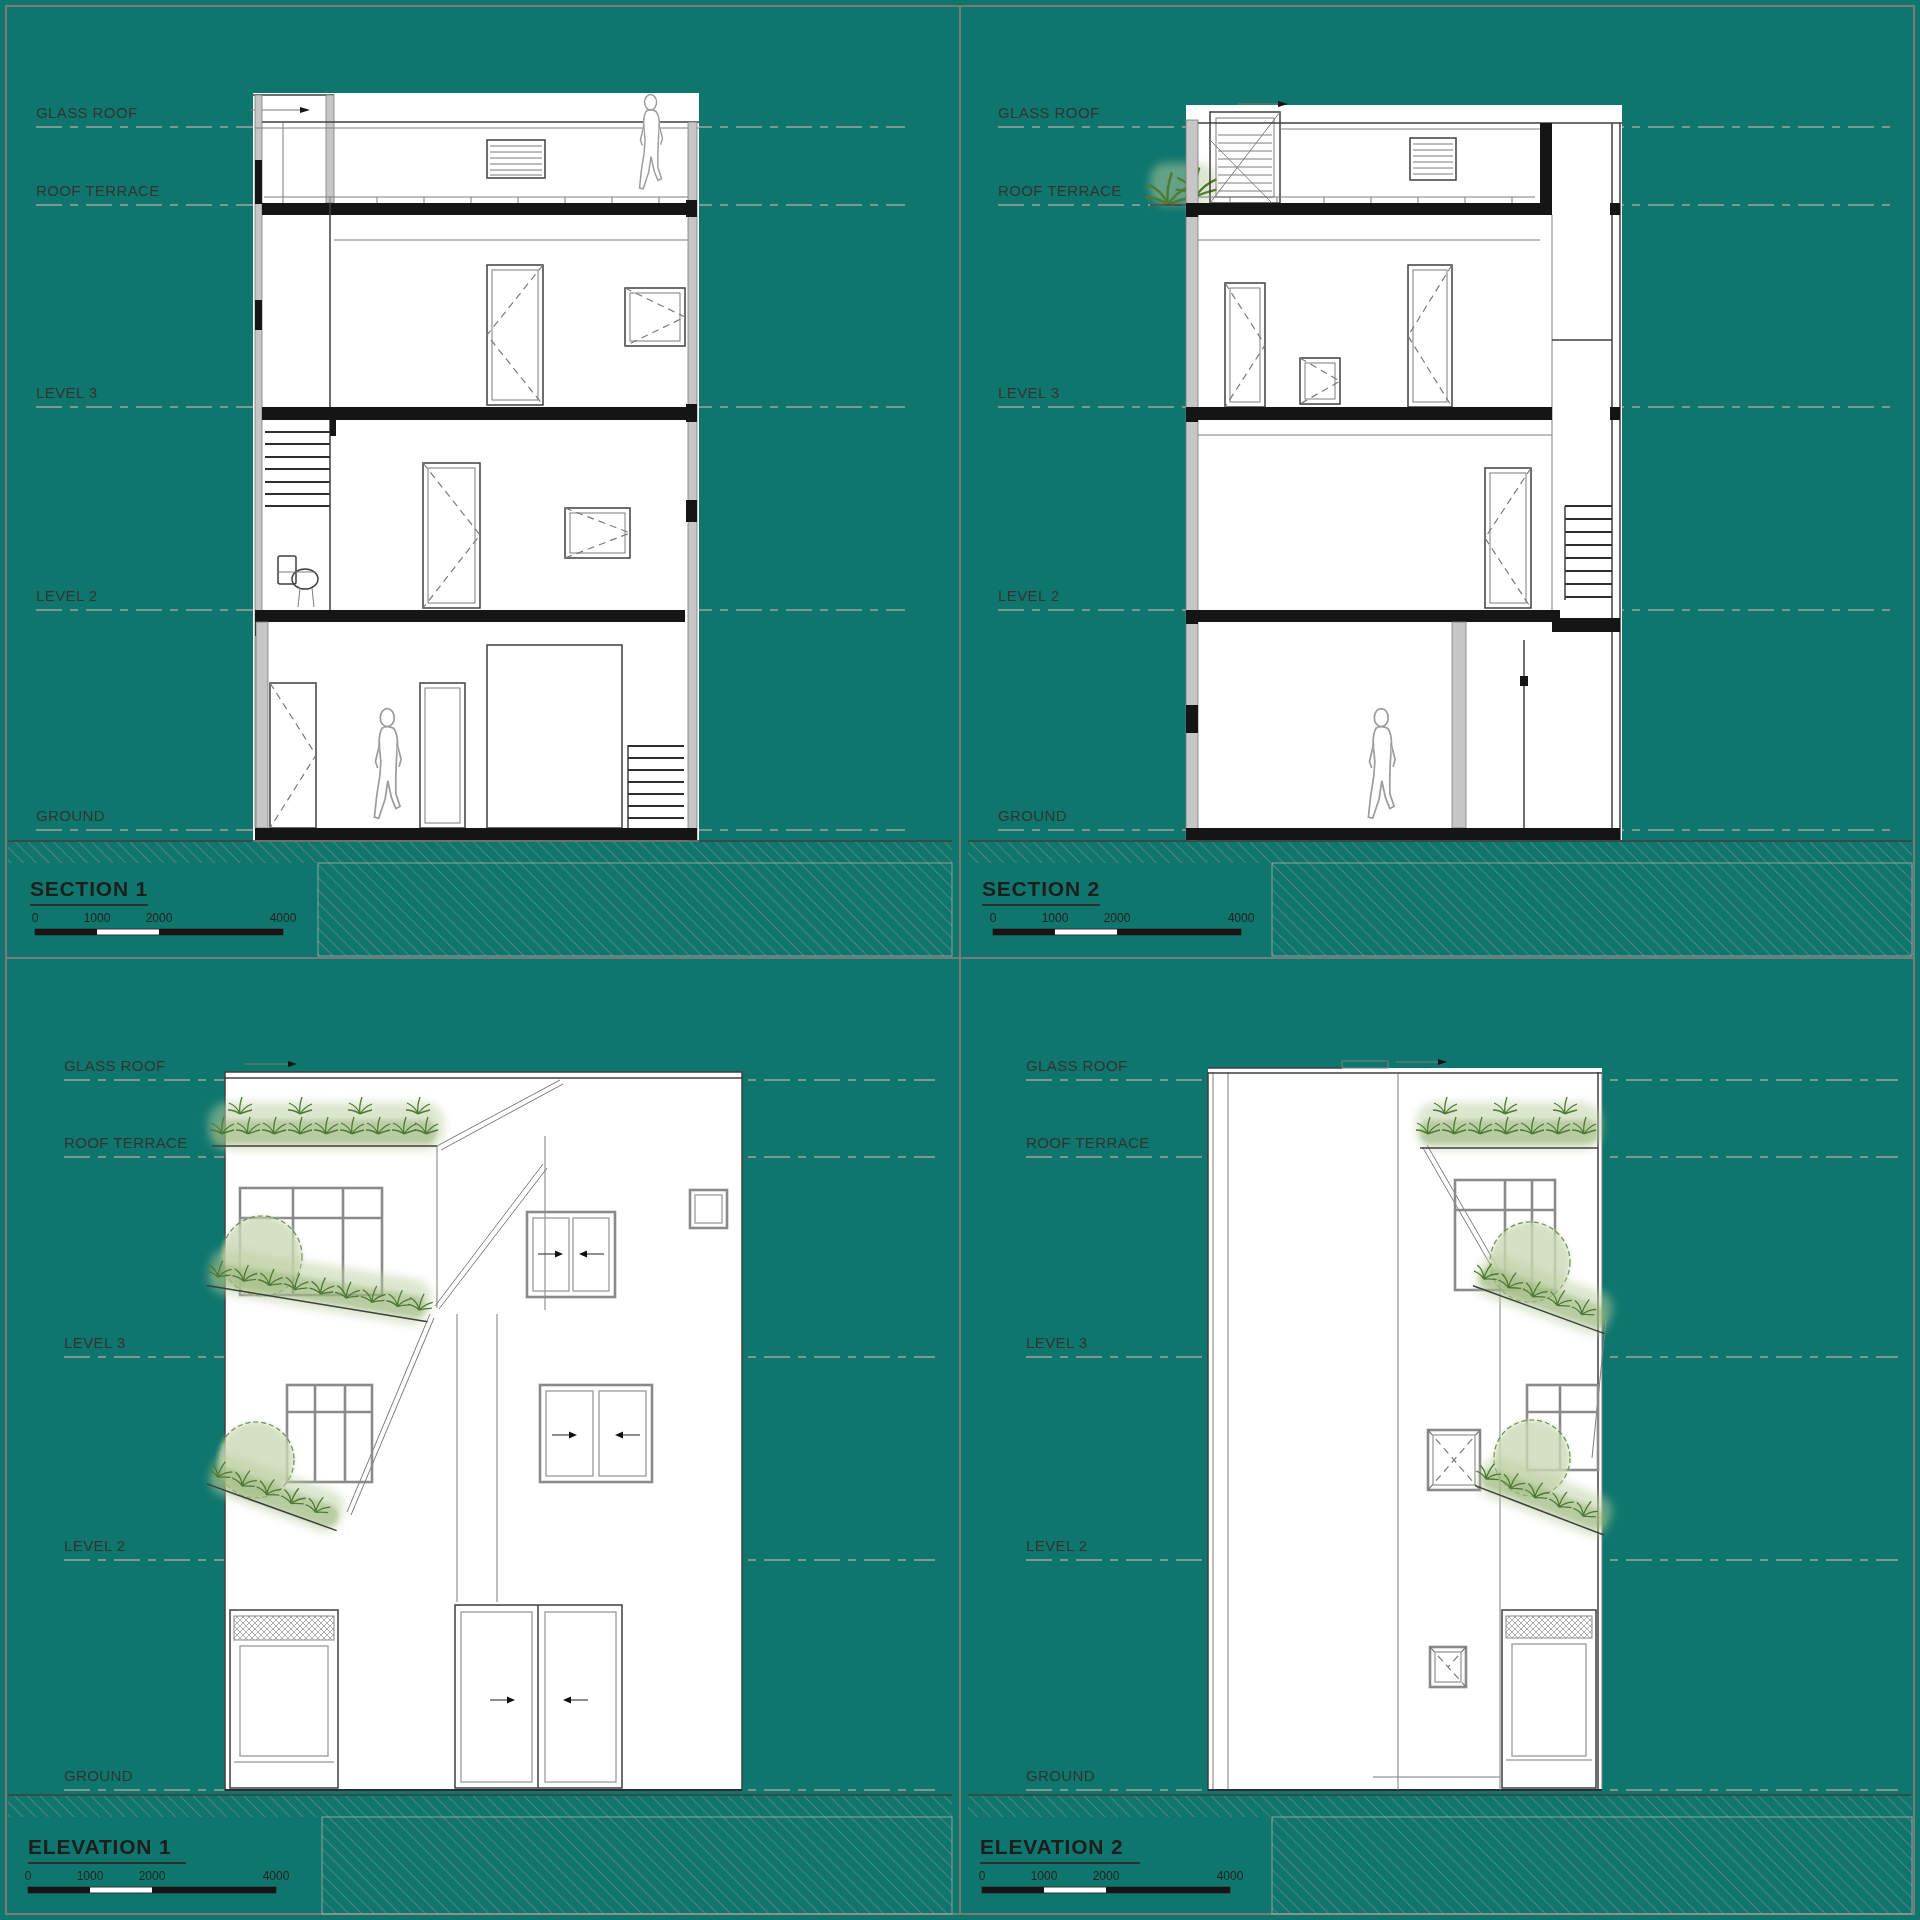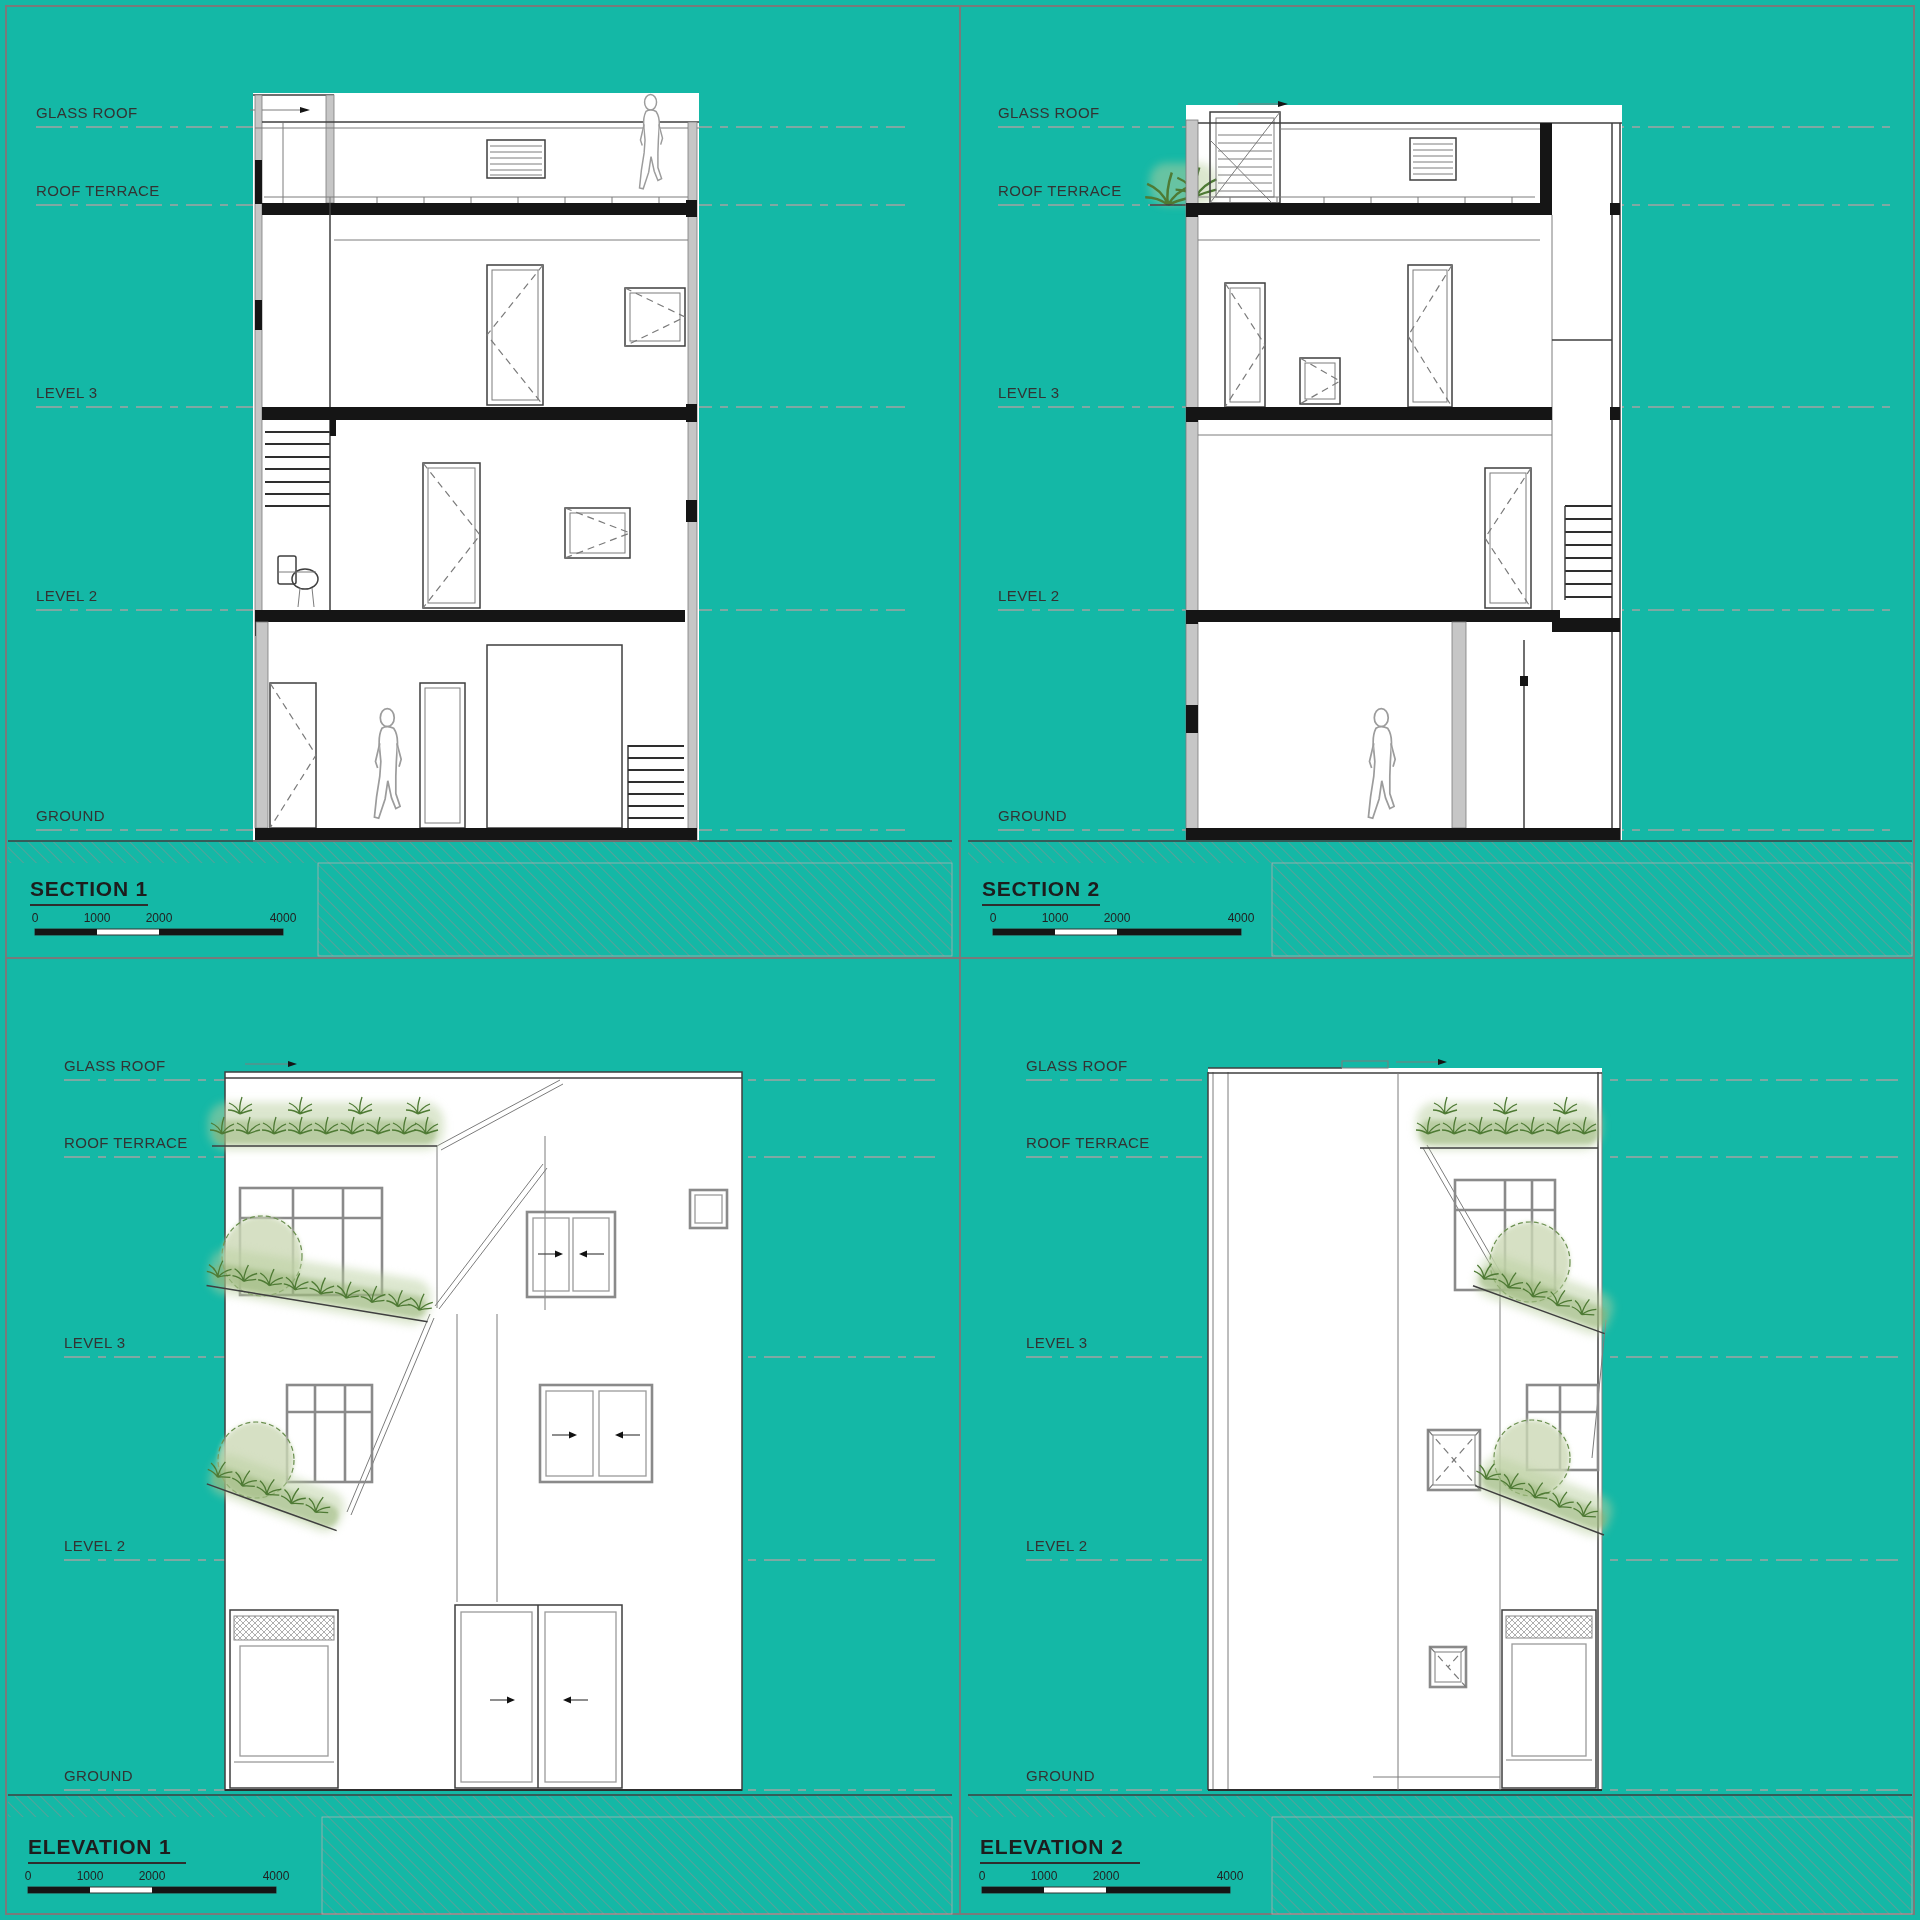--- a/index.html
+++ b/index.html
@@ -1,16 +1,16 @@
 <!DOCTYPE html>
 <html><head>
 <meta charset="utf-8">
 <style>
   html,body{margin:0;padding:0;background:#fff;}
-  #sheet{position:relative;width:1920px;height:1920px;background:#14b8a6;overflow:hidden;}
+  #sheet{position:relative;width:1920px;height:1920px;background:#0f766e;overflow:hidden;}
   svg{position:absolute;left:0;top:0;}
   .s1{stroke:#3f3f3f;stroke-width:1.5;fill:none;}
   .s1b{stroke:#2e2e2e;stroke-width:2.2;fill:none;}
   .s2{stroke:#7c7c7c;stroke-width:1;fill:none;}
   .sg{stroke:#8a8a8a;stroke-width:2.6;fill:none;}
   .sg2{stroke:#9a9a9a;stroke-width:1.3;fill:none;}
   .blk{fill:#151515;stroke:none;}
   .wall{fill:#c6c6c6;stroke:#7c7c7c;stroke-width:.8;}
   .wh{fill:#ffffff;stroke:none;}
   .dsh{stroke:#7a7a7a;stroke-width:1.2;fill:none;stroke-dasharray:7 5;}

